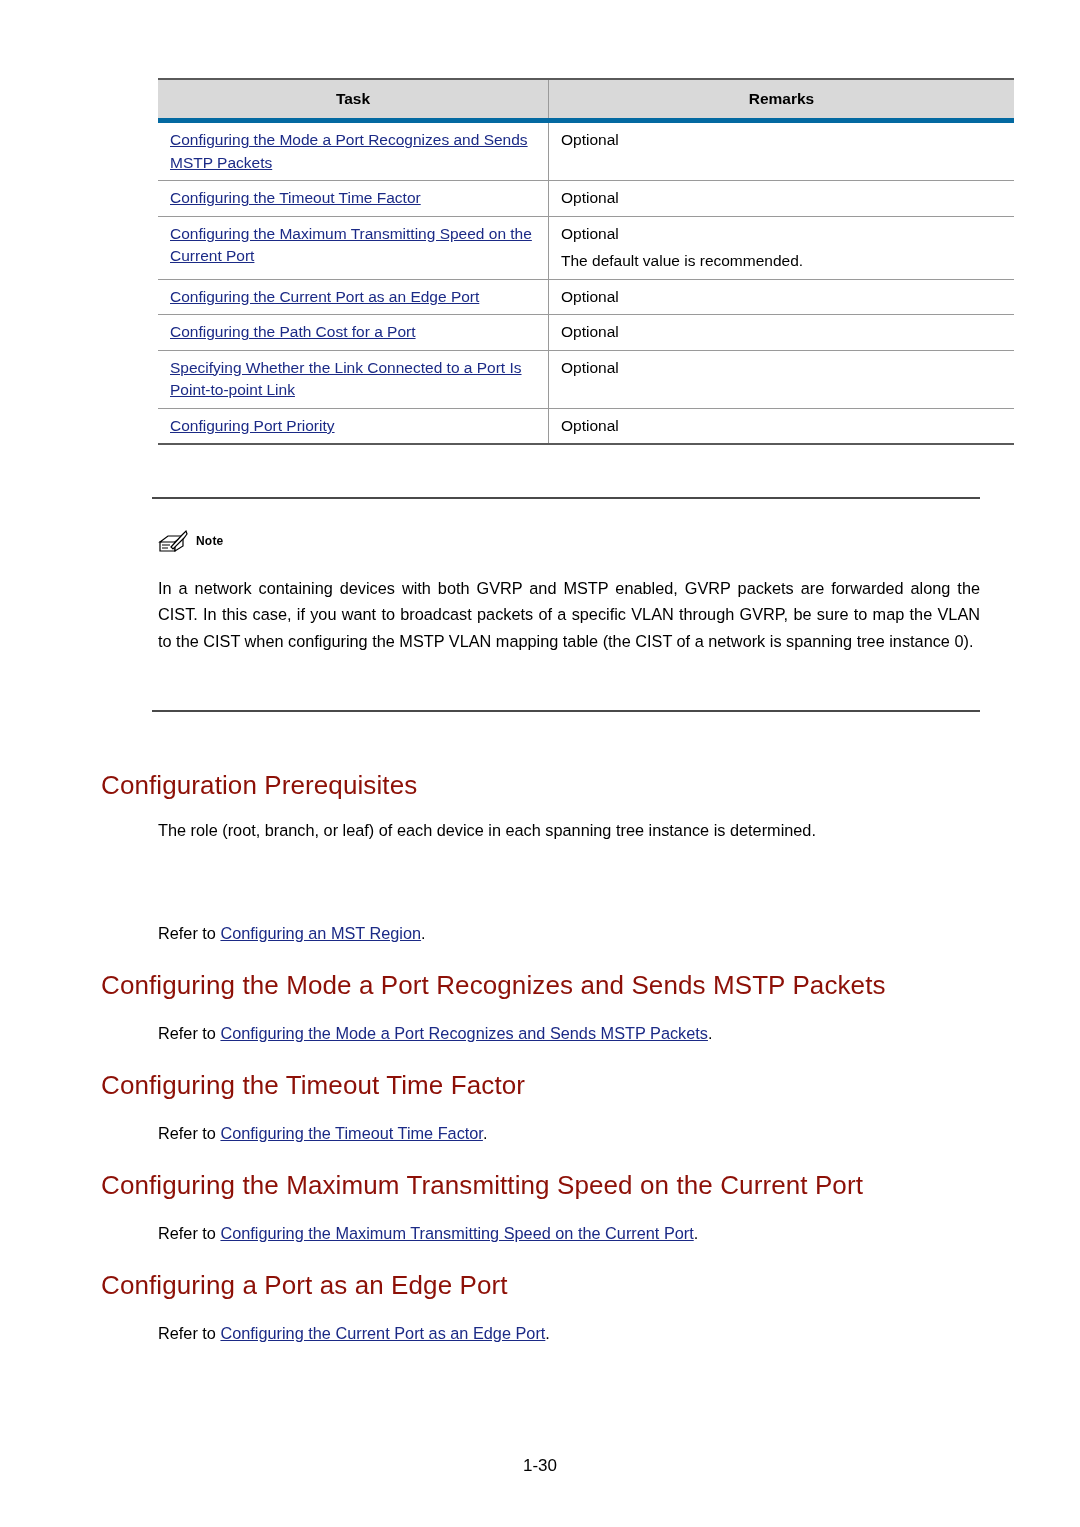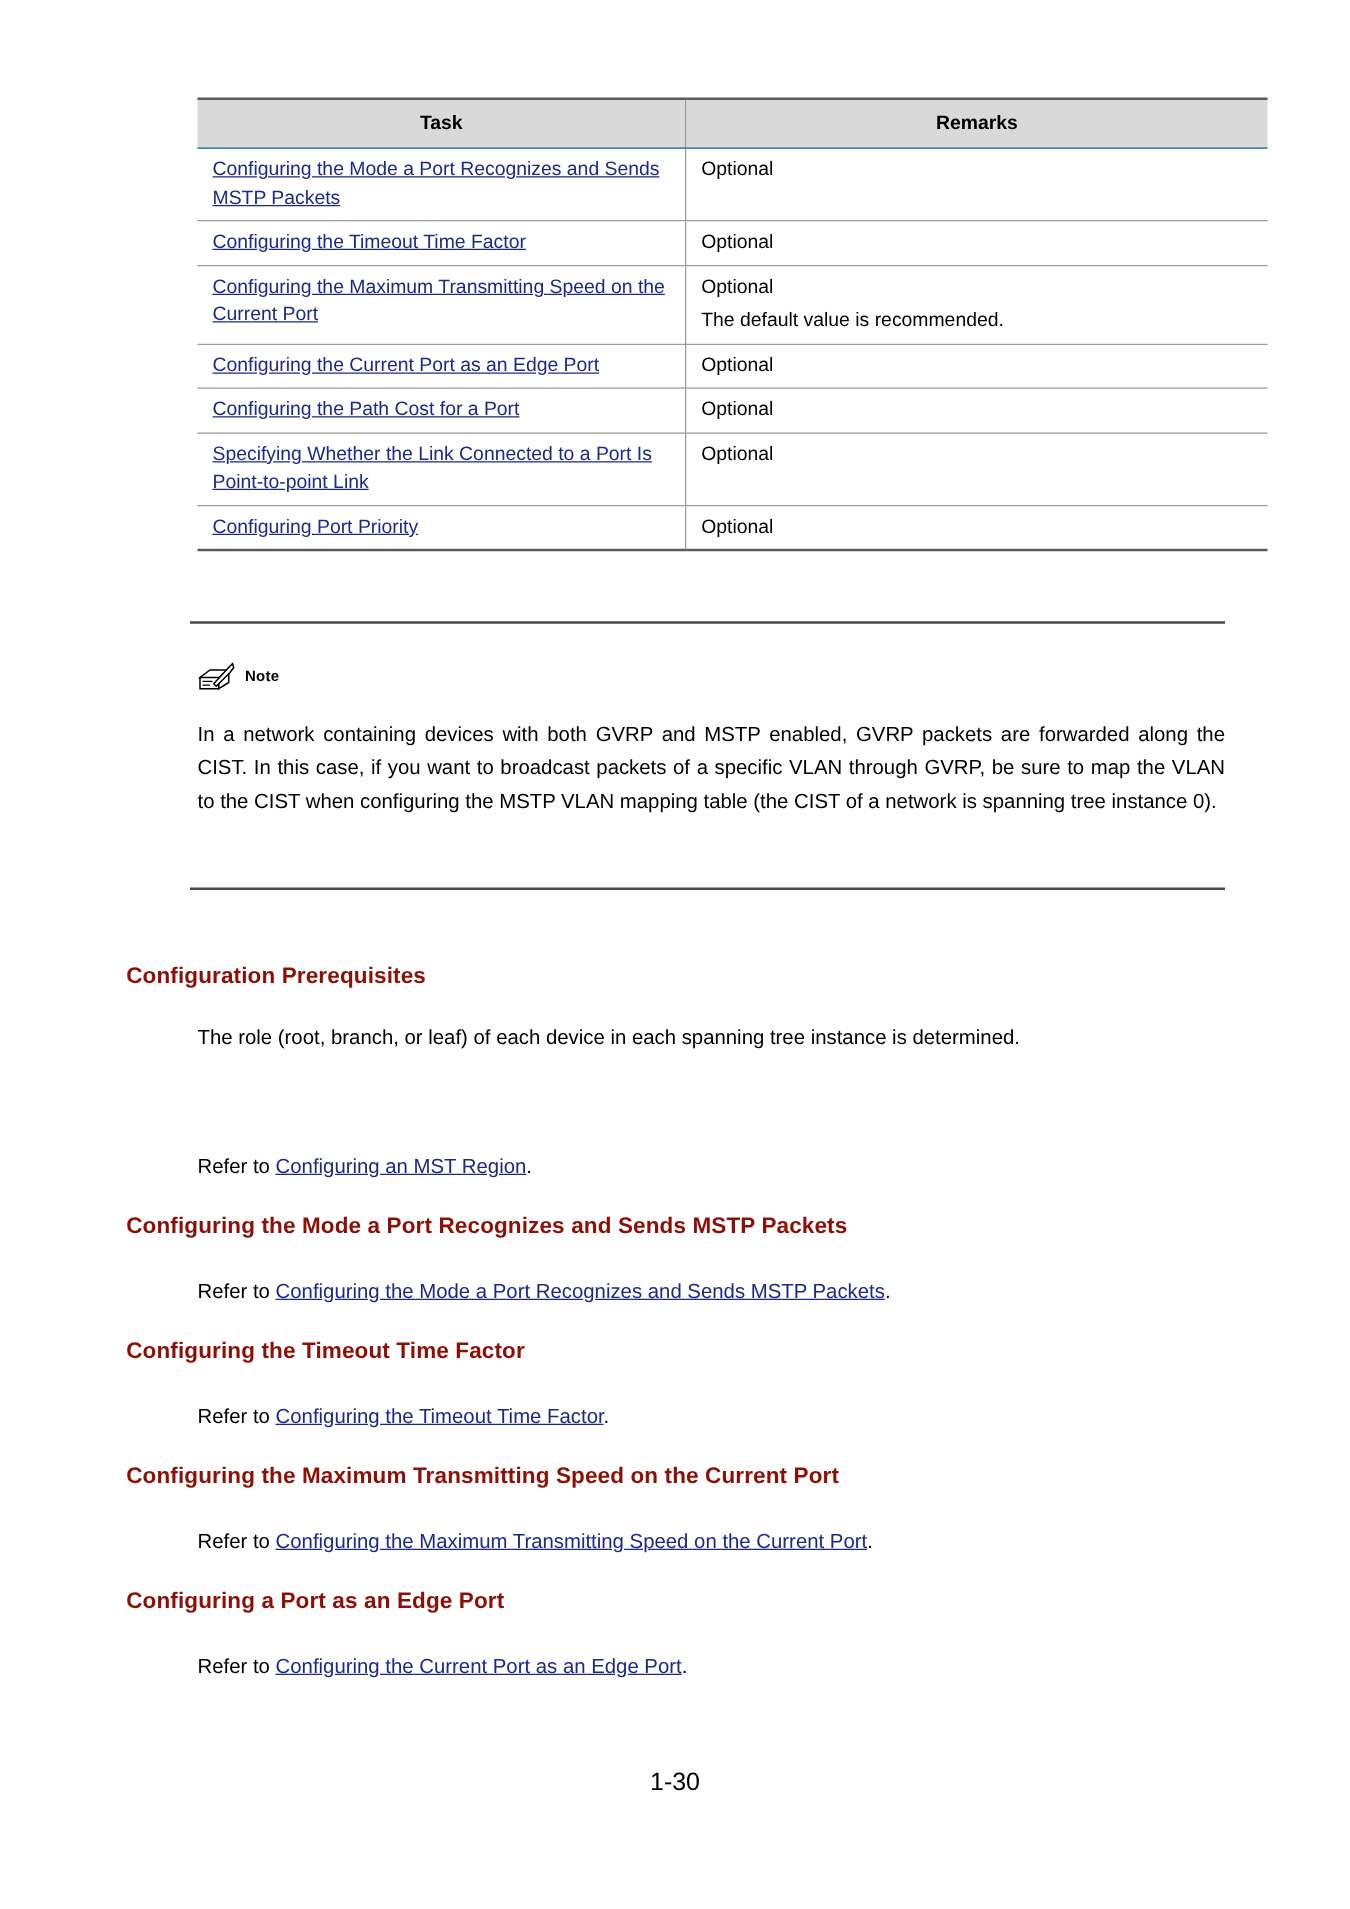--- a/index.html
+++ b/index.html
@@ -36,21 +36,21 @@
     font-size: 15.5px;
     line-height: 1.45;
   }
   .task-table thead th {
     background: #d9d9d9;
     text-align: center;
     font-weight: bold;
     font-size: 15.5px;
     padding: 8px 10px;
     border-top: 2px solid #5a5a5a;
-    border-bottom: 1px solid #0369a1;
+    border-bottom: 5px solid #0369a1;
   }
   .task-table thead th:first-child { border-left: none; }
   .task-table thead th:last-child { border-right: none; margin-left: 32px; }
   .task-table td:first-child { border-left: none; }
   .task-table td:last-child { border-right: none; }
   .task-table tbody tr:last-child td { border-bottom: 2px solid #5a5a5a; }
   .col-task { width: 370px; }
   .col-remarks { width: 445px; }
   .link {
     color: #1b2a86;
@@ -103,39 +103,39 @@
     font-size: 16.3px;
     line-height: 1.62;
     text-align: justify;
     color: #000;
   }
 
   
   .h1 {
     position: absolute;
     left: 101px;
-    font-size: 18px;
-    font-weight: bold;
+    font-size: 26px;
+    font-weight: normal;
     color: #8d1007;
     letter-spacing: 0.1px;
   }
   .para {
     position: absolute;
     left: 158px;
     font-size: 16.3px;
     color: #000;
     line-height: 1.55;
   }
   .footer {
     position: absolute;
     left: 0;
-    top: 1415px;
+    top: 1456px;
     width: 1080px;
     text-align: center;
-    font-size: 20px;
+    font-size: 17px;
     color: #000;
   }
 </style>
 </head>
 <body>
 
 <div class="page">
 
   <table class="task-table">
     <thead>

